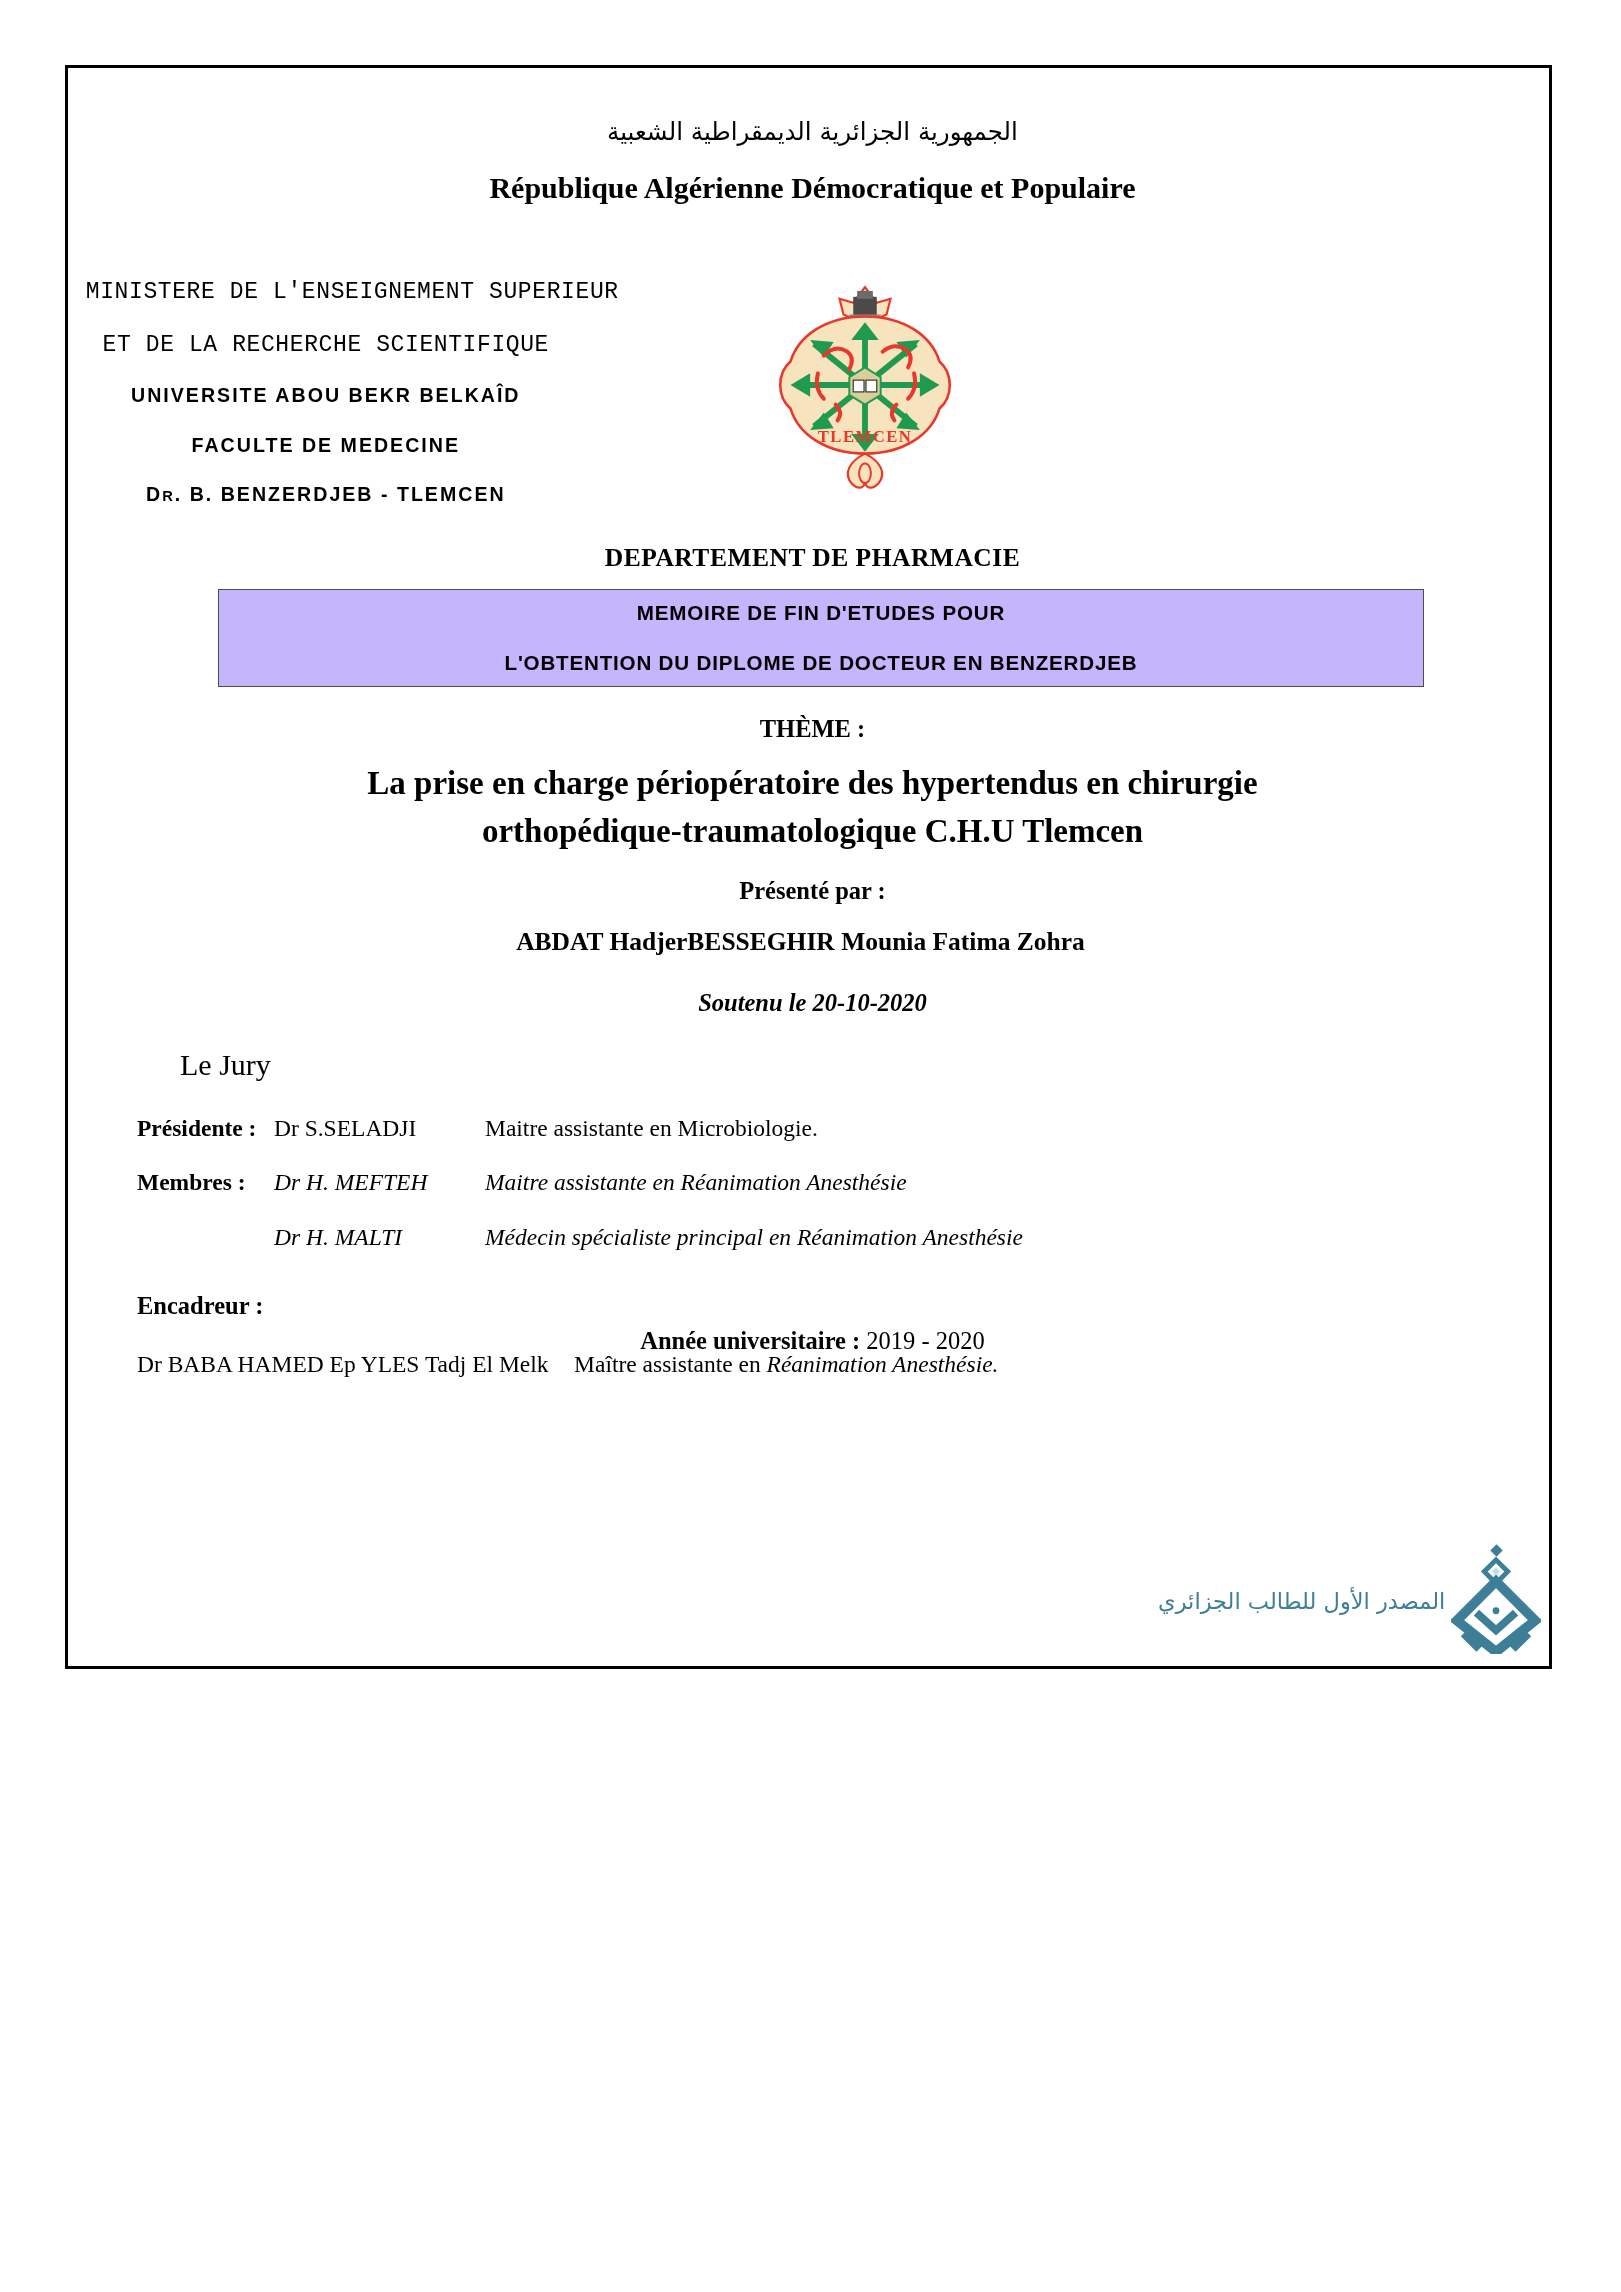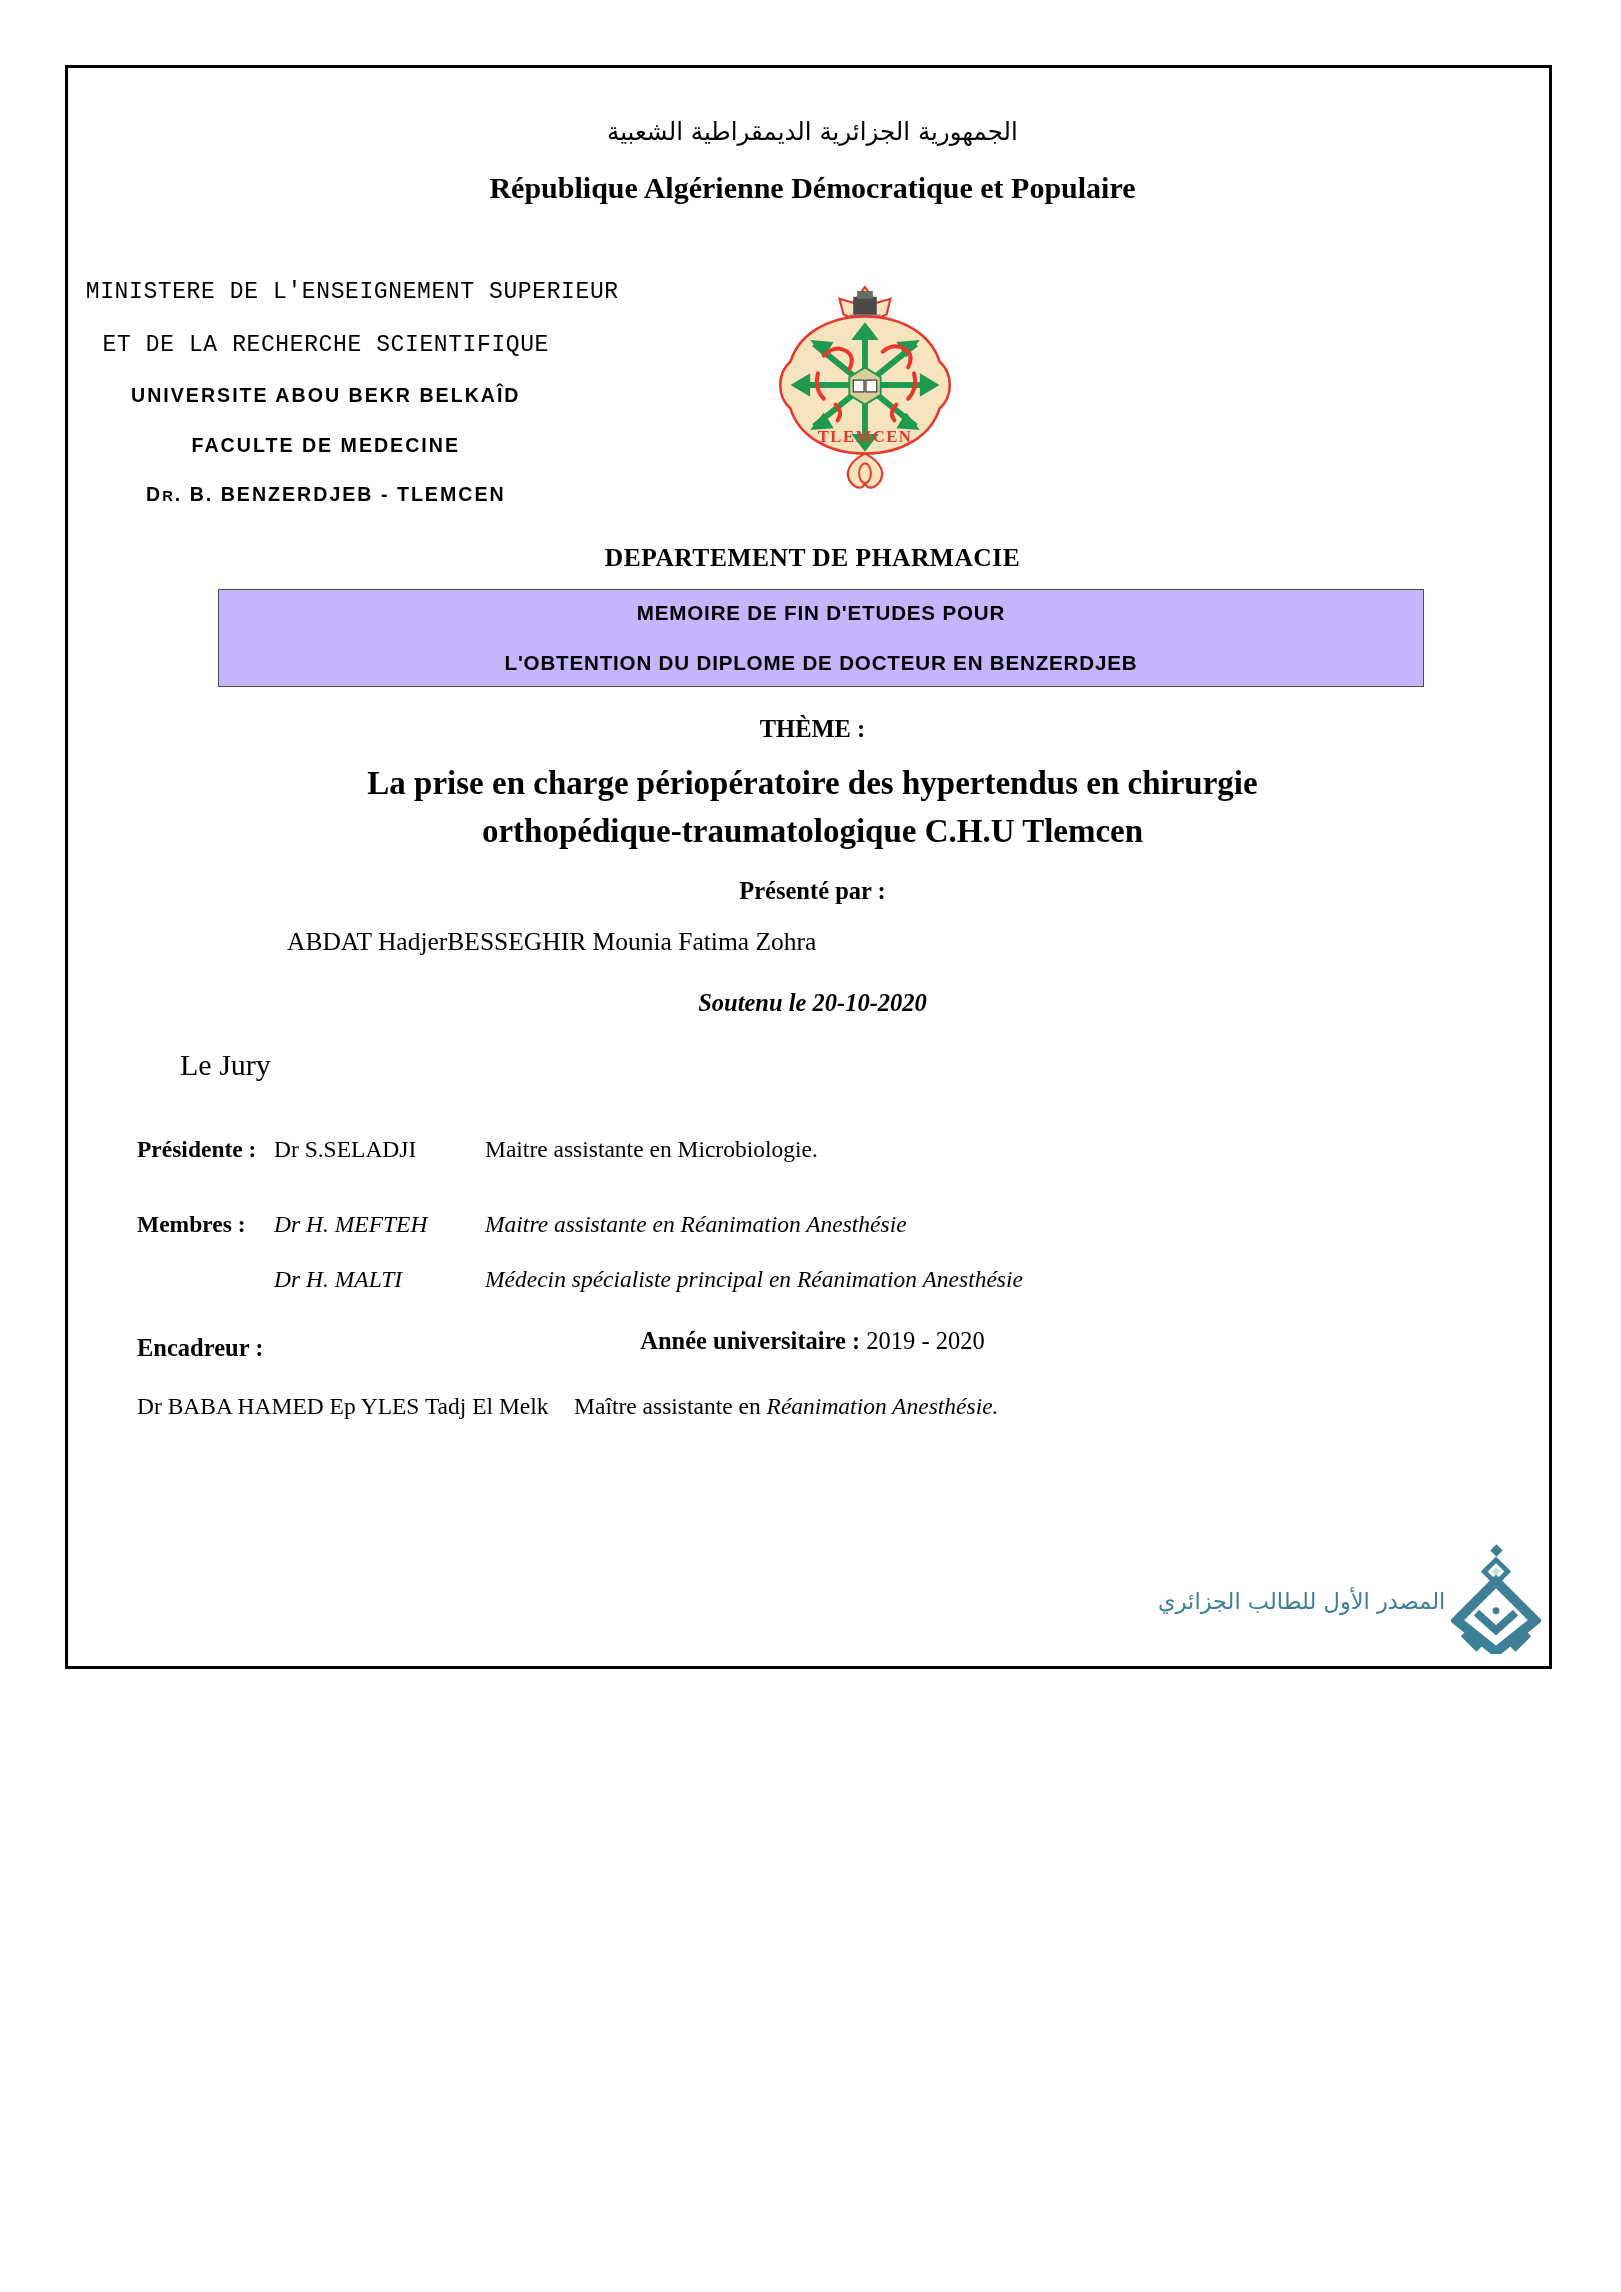--- a/index.html
+++ b/index.html
@@ -191,23 +191,23 @@
     font-family: "Liberation Serif", serif;
     font-weight: bold;
     font-size: 24.5px;
   }
   .authors {
     position: absolute;
     left: 108px;
     right: 108px;
     top: 859px;
     display: flex;
-    justify-content: flex-start;
-    font-family: "Liberation Serif", serif;
-    font-weight: normal;
+    justify-content: center;
+    font-family: "Liberation Serif", serif;
+    font-weight: bold;
     font-size: 25.5px;
   }
   .authors .a1 { margin-left: 103px; }
   .authors .a2 { margin-right: 127px; }
 
   
   .soutenu {
     position: absolute;
     left: 0;
     right: 0;
@@ -237,21 +237,20 @@
     display: flex;
     align-items: baseline;
     margin-bottom: 27.4px;
     font-size: 23.5px;
   }
   .jury-role {
     width: 137px;
     flex: 0 0 137px;
     font-family: "Liberation Serif", serif;
     font-weight: bold;
-    margin-top: 21px;
   }
   .jury-name {
     width: 211px;
     flex: 0 0 211px;
     font-family: "Liberation Serif", serif;
   }
   .jury-name.italic { font-style: italic; }
   .jury-qual {
     font-family: "Liberation Serif", serif;
   }

